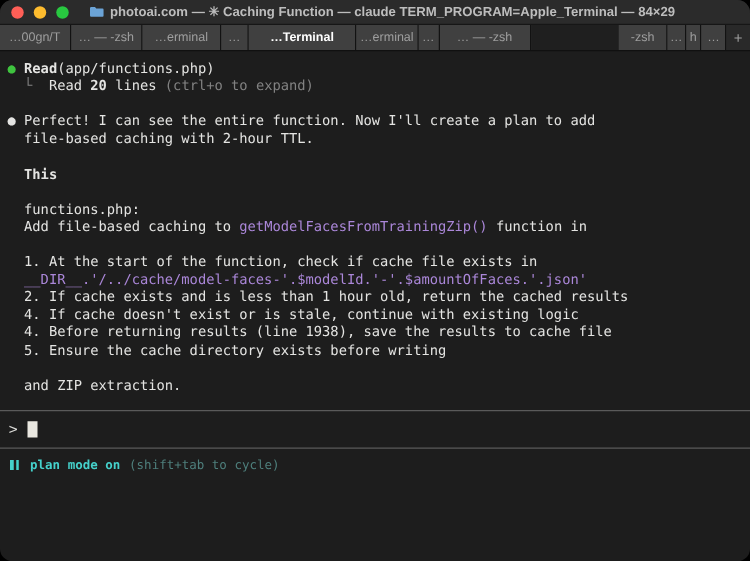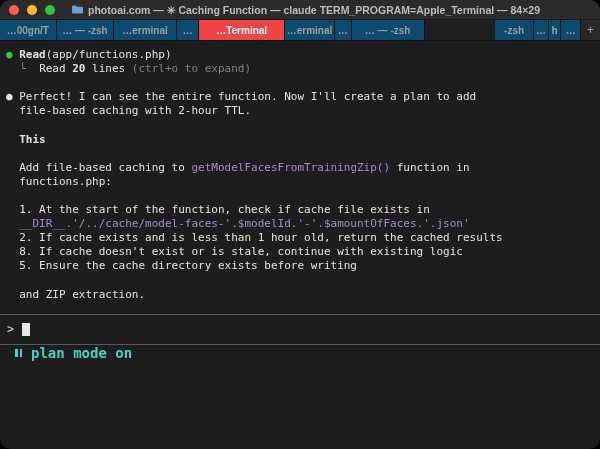--- a/index.html
+++ b/index.html
@@ -28,26 +28,26 @@
   .titletext {
     font-family:"Liberation Sans",sans-serif; font-size:10.5px; font-weight:bold;
     color:#bdbdbd; white-space:nowrap;
   }
   
   .tabbar {
     height:20px; background:#1f1f1f; display:flex;
     border-top:1px solid #161616; border-bottom:1px solid #101010;
   }
   .tab {
-    background:#0c4a6e; border-right:1px solid #121212;
+    background:#404040; border-right:1px solid #121212;
     color:#9e9e9e; font-family:"Liberation Sans",sans-serif; font-size:10px;
     display:flex; align-items:center; justify-content:center;
-    white-space:nowrap; overflow:hidden; flex-shrink:1; min-width:0;font-weight:bold;
+    white-space:nowrap; overflow:hidden; flex-shrink:1; min-width:0;
   }
-  .tab.active { background:#ef4444; color:#ffffff; font-weight:bold; }
+  .tab.active { background:#404040; color:#ffffff; font-weight:bold; }
   .newtab {
     width:19px; flex:0 0 auto; background:#292929;
     color:#9e9e9e; font-family:"Liberation Sans",sans-serif; font-size:12px;
     display:flex; align-items:center; justify-content:center;
   }
   
   .content { padding:7px 6px 0 6px; }
   .tline { white-space:pre; font-size:11px; line-height:14.1px; height:14.1px;
            color:var(--text,#e4e4e2); }
   .tline span { white-space:pre; }
@@ -58,22 +58,22 @@
   
   .inputbox {
     margin-top:12px; height:29px;
     border-top:1px solid #5a5a5a; border-bottom:1px solid #5a5a5a;
     display:flex; align-items:center; padding-left:7px;
   }
   .prompt-symbol { font-size:11.8px; color:#d9d9d6; }
   .cursor { width:8px; height:13px; background:#e9e7e0; margin-left:8px; }
   
   .statusline {
-    padding-left:15px;
-    display:flex; align-items:center; font-size:14px;
+    margin-top:8px; padding-left:8px;
+    display:flex; align-items:center; font-size:10px;
   }
   .pause-icon { display:inline-flex; gap:2px; }
   .pause-icon i { display:block; width:2.5px; height:8px;
                   background:var(--teal,#45d2cc); }
   .mode-text { color:var(--teal,#45d2cc); font-weight:bold; margin-left:9px; }
   .hint-text { color:var(--teal-dim,#4e7f7c); margin-left:7px; }
 </style>
 </head>
 <body>
 
@@ -114,38 +114,40 @@
 
   <div class="content">
       <div class="tline"><span class="c-green">● </span><span class="bold">Read</span><span>(app/functions.php)</span></div>
       <div class="tline"><span class="c-gray">  └  </span><span>Read </span><span class="bold">20</span><span> lines </span><span class="c-gray">(ctrl+o to expand)</span></div>
       <div class="tline"></div>
       <div class="tline"><span>● Perfect! I can see the entire function. Now I'll create a plan to add</span></div>
       <div class="tline"><span>  file-based caching with 2-hour TTL.</span></div>
       <div class="tline"></div>
       <div class="tline"><span class="bold">  This</span></div>
       <div class="tline"></div>
+      <div class="tline"><span>  functions.php:</span></div>
       <div class="tline"><span>  Add file-based caching to </span><span class="c-purple">getModelFacesFromTrainingZip()</span><span> function in</span></div>
-      <div class="tline"><span>  functions.php:</span></div>
       <div class="tline"></div>
       <div class="tline"><span>  1. At the start of the function, check if cache file exists in</span></div>
       <div class="tline"><span class="c-purple">  __DIR__.'/../cache/model-faces-'.$modelId.'-'.$amountOfFaces.'.json'</span></div>
       <div class="tline"><span>  2. If cache exists and is less than 1 hour old, return the cached results</span></div>
-      <div class="tline"><span>  8. If cache doesn't exist or is stale, continue with existing logic</span></div>
+      <div class="tline"><span>  4. If cache doesn't exist or is stale, continue with existing logic</span></div>
+      <div class="tline"><span>  4. Before returning results (line 1938), save the results to cache file</span></div>
       <div class="tline"><span>  5. Ensure the cache directory exists before writing</span></div>
       <div class="tline"></div>
       <div class="tline"><span>  and ZIP extraction.</span></div>
     </div>
 
   <div class="inputbox">
     <span class="prompt-symbol">&gt;</span>
     <span class="cursor"></span>
   </div>
 
   <div class="statusline">
     <span class="pause-icon">
         <i></i>
         <i></i>
       </span>
     <span class="mode-text">plan mode on</span>
+    <span class="hint-text">(shift+tab to cycle)</span>
   </div>
 
 </div>
 
 </body></html>

